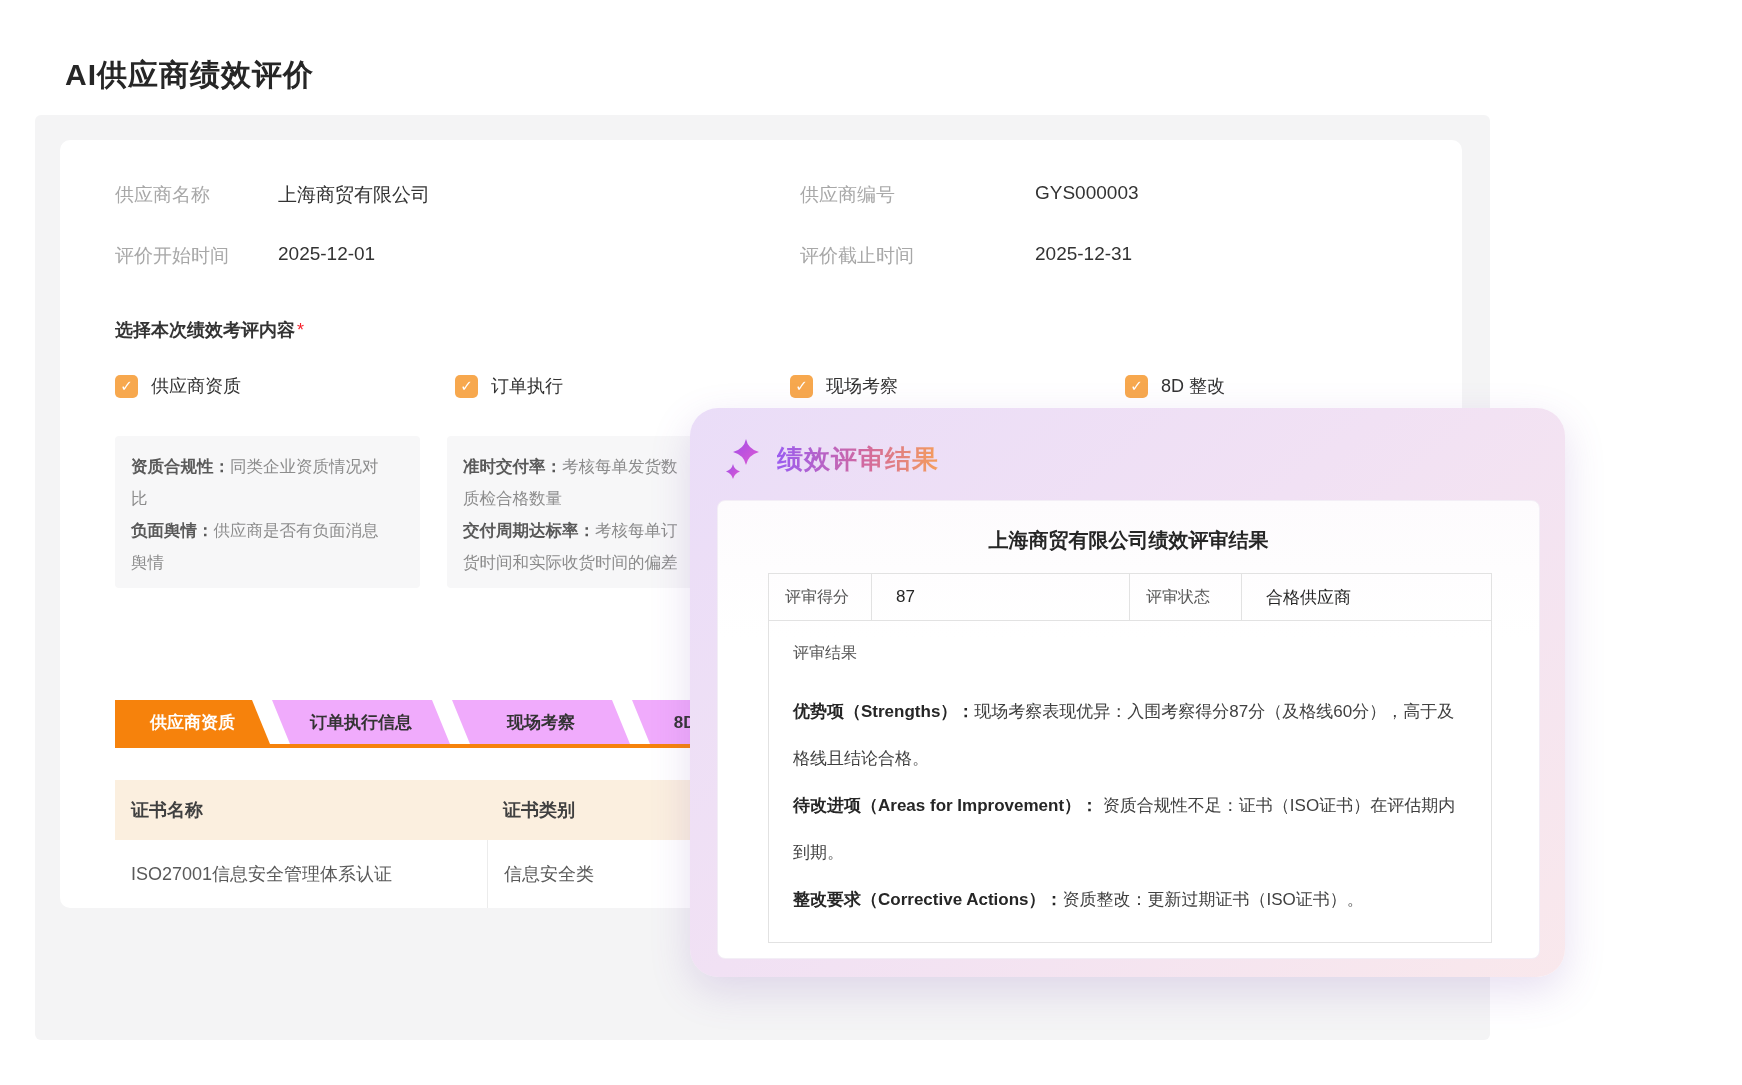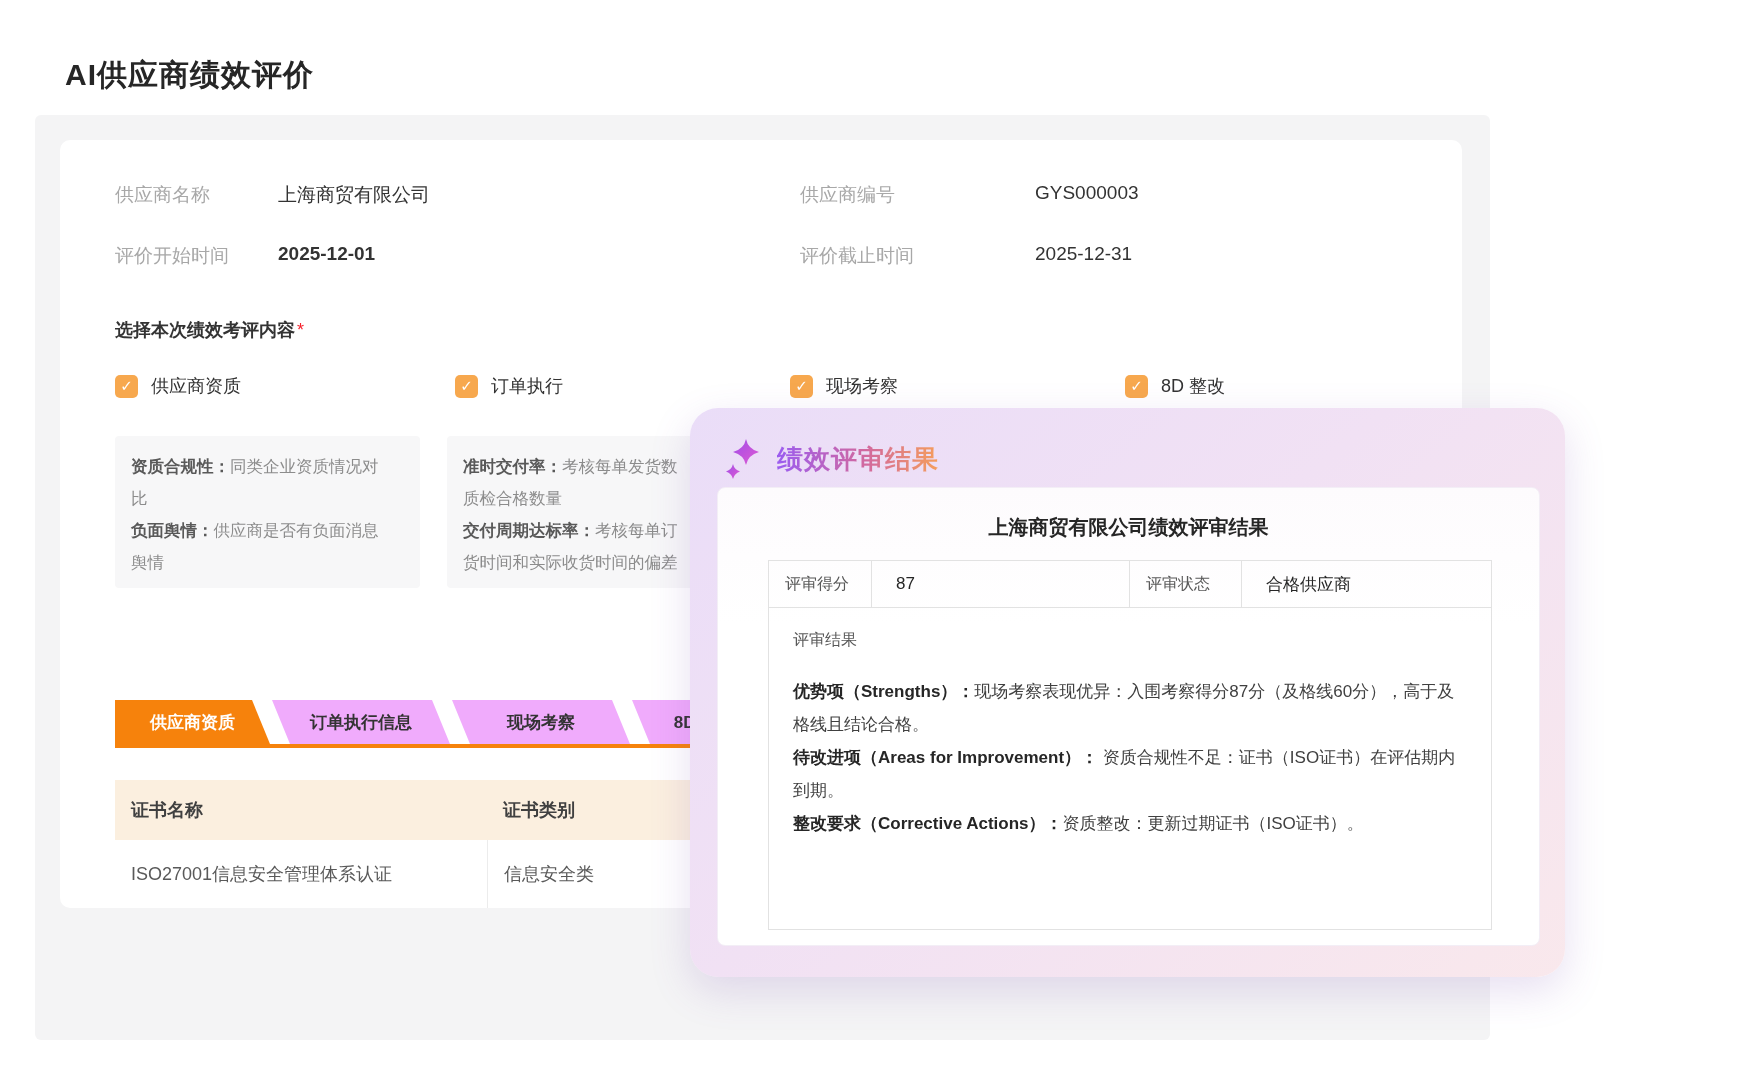--- a/index.html
+++ b/index.html
@@ -105,21 +105,21 @@
   }
   .sparkle { width: 38px; height: 42px; }
   .panel-title {
     font-size: 26px; font-weight: 700;
     background: linear-gradient(90deg, #9b5cf0 0%, #d2699e 55%, #f59e5b 100%);
     -webkit-background-clip: text; background-clip: text;
     -webkit-text-fill-color: transparent; color: transparent;
     letter-spacing: 1px;
   }
   .result-card {
-    position: absolute; left: 27px; top: 79px;
+    position: absolute; left: 27px; top: 92px;
     width: 823px; height: 459px;
     background: linear-gradient(180deg, #fdfbfd 0%, #ffffff 30%);
     border-radius: 8px; border: 1px solid #f3eef6; padding-left: 40px;
   }
   .result-card-title {
     position: absolute; left: 0; top: 26px; width: 100%;
     text-align: center; font-size: 20px; font-weight: 700; color: #262626;
   }
   .score-table {
     position: absolute; left: 50px; top: 72px; width: 724px;
@@ -133,41 +133,41 @@
   .s-cell.value { font-size: 17px; color: #262626; padding-left: 24px; }
   .s-c1 { width: 102px; }
   .s-c2 { width: 258px; border-left: 1px solid #e2e2e2; }
   .s-c3 { width: 112px; border-left: 1px solid #e2e2e2; }
   .s-c4 { flex: 1; border-left: 1px solid #e2e2e2; }
   .review-box {
     border-top: 1px solid #e2e2e2;
     padding: 22px 24px 24px 24px; height: 322px;
   }
   .review-label { font-size: 16px; color: #595959; }
-  .review-paras { margin-top: 24px; font-size: 17px; line-height: 33px; color: #404040; }
+  .review-paras { margin-top: 24px; font-size: 17px; line-height: 47px; color: #404040; }
   .review-paras b { color: #262626; font-weight: 700; }
 </style>
 </head>
 <body>
 
 <div class="page">
 
   <div class="page-title">AI供应商绩效评价</div>
 
   <div class="gray-area"></div>
 
   <div class="main-card">
 
     <div class="f-label" style="left:55px; top:42px;">供应商名称</div>
     <div class="f-value" style="left:218px; top:42px;">上海商贸有限公司</div>
     <div class="f-label" style="left:740px; top:42px;">供应商编号</div>
     <div class="f-value" style="left:975px; top:42px;">GYS000003</div>
 
     <div class="f-label" style="left:55px; top:103px;">评价开始时间</div>
-    <div class="f-value" style="left:218px; top:103px;font-weight:bold;">2025-12-01</div>
+    <div class="f-value" style="left:218px; top:103px;">2025-12-01</div>
     <div class="f-label" style="left:740px; top:103px;">评价截止时间</div>
     <div class="f-value" style="left:975px; top:103px;">2025-12-31</div>
 
     <div class="section-label">
       <span>选择本次绩效考评内容</span><span class="req">*</span>
     </div>
 
     <div class="cb-item" style="left:55px;">
       <span class="cb-box"></span>
       <span class="cb-label">供应商资质</span>

